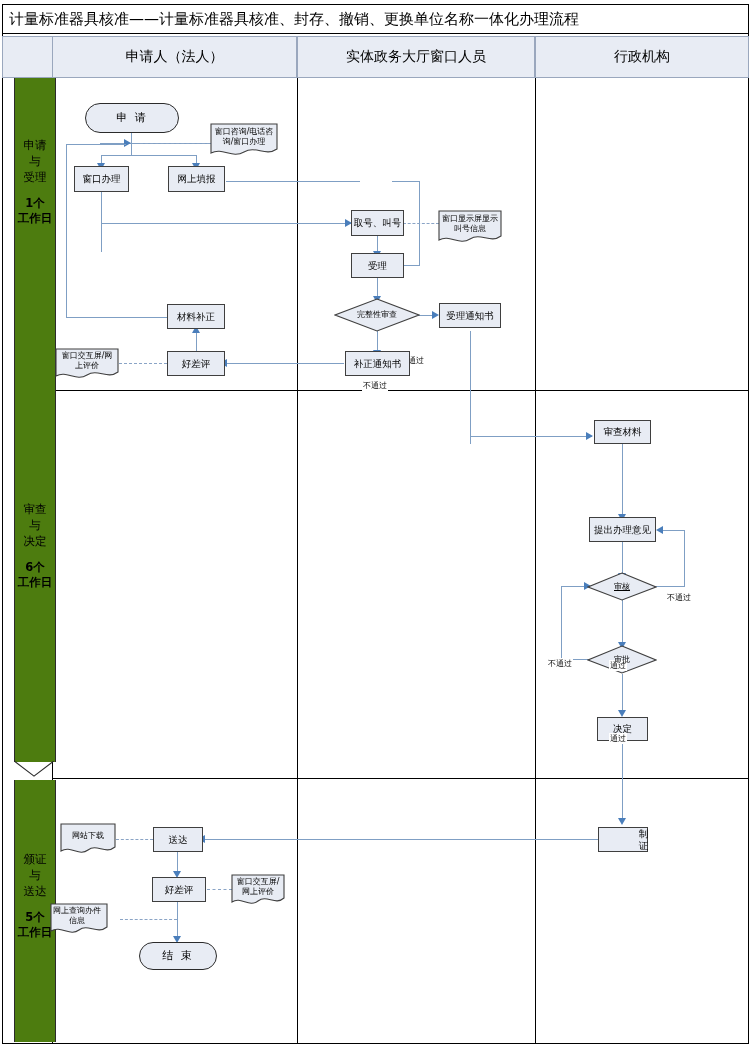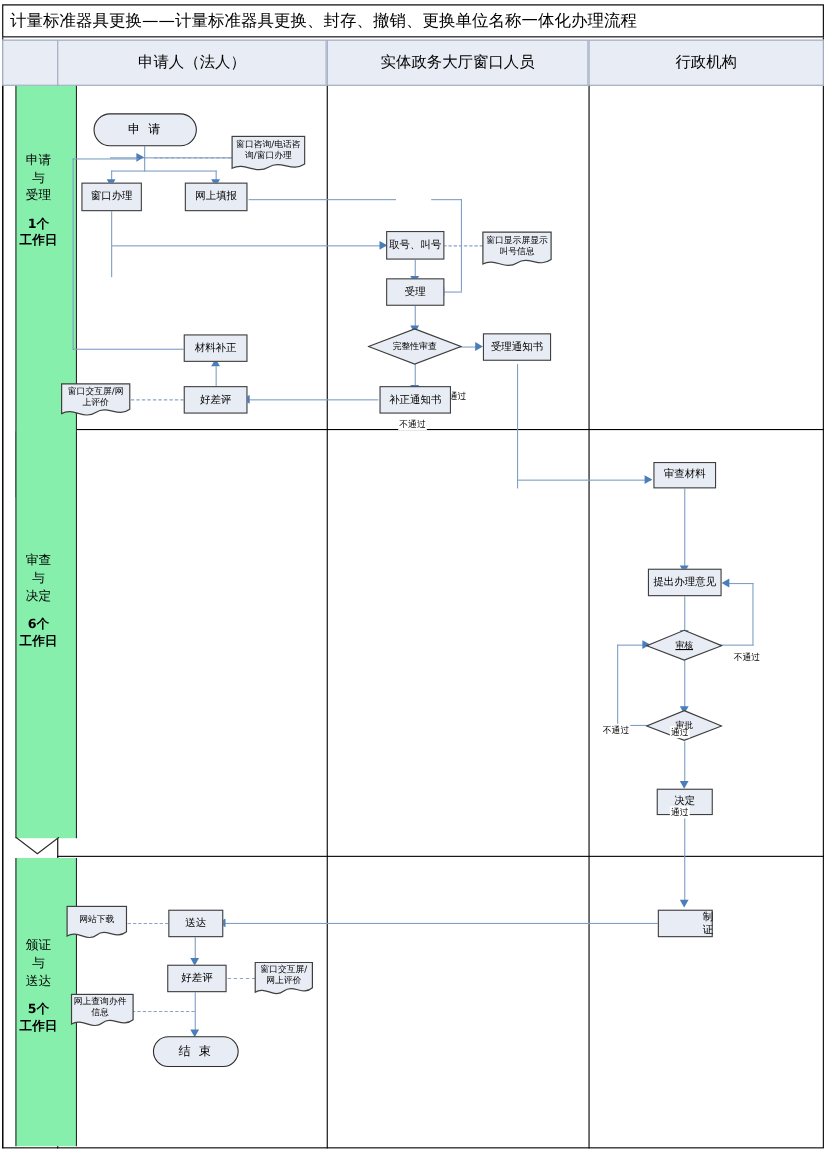--- a/index.html
+++ b/index.html
@@ -13,21 +13,21 @@
 
   
   .hdr{position:absolute;top:36px;height:42px;background:#e8ecf4;border:1px solid #9aa7bd;box-sizing:border-box;
        display:flex;align-items:center;justify-content:center;font-size:14px;color:#000;}
   .hdr-sidebar{left:2px;width:50px;border-right:none;}
   .hdr-c1{left:52px;width:245px;}
   .hdr-c2{left:297px;width:238px;}
   .hdr-c3{left:535px;width:214px;}
 
   
-  .phase{position:absolute;left:14px;width:56px;background:#86efac;border-left:1px solid #2b2b2b;border-right:1px solid #2b2b2b;box-sizing:border-box;}
+  .phase{position:absolute;left:14px;width:42px;background:#4d7c0f;border-left:1px solid #2b2b2b;border-right:1px solid #2b2b2b;box-sizing:border-box;}
   .phase .chev{position:absolute;left:-1px;bottom:-16px;width:40px;height:17px;overflow:hidden;}
   .phase .lbl{position:absolute;left:0;width:40px;text-align:center;font-size:11.5px;line-height:15px;color:#000;}
 
   
   .vline{position:absolute;width:1px;background:#000;}
   .hline{position:absolute;height:1px;background:#000;}
   .sidebar-left{position:absolute;left:2px;top:78px;width:1px;height:966px;background:#000;}
 
   
   .node{position:absolute;box-sizing:border-box;display:flex;align-items:center;justify-content:center;
@@ -56,21 +56,21 @@
   .arw-u{border-left:4.5px solid transparent;border-right:4.5px solid transparent;border-bottom:7px solid #4a7ebb;}
   .elbl{position:absolute;font-size:8px;color:#000;background:#fff;padding:0 1px;white-space:nowrap;margin-top:46px;}
 </style>
 </head>
 <body>
 
 <div id="page">
 
   <div class="frame"></div>
   <div class="title-bar">
-    <span>计量标准器具更换——计量标准器具更换、封存、撤销、更换单位名称一体化办理流程</span>
+    <span>计量标准器具核准——计量标准器具核准、封存、撤销、更换单位名称一体化办理流程</span>
   </div>
 
   <div class="hdr hdr-sidebar"></div>
   <div class="hdr hdr-c1">申请人（法人）</div>
   <div class="hdr hdr-c2">实体政务大厅窗口人员</div>
   <div class="hdr hdr-c3">行政机构</div>
 
   <div class="sidebar-left"></div>
   <div class="vline" style="left:52px;top:78px;height:966px;"></div>
   <div class="vline" style="left:297px;top:78px;height:966px;"></div>
@@ -284,21 +284,21 @@
   <div class="node proc" style="left:153px;top:827px;width:50px;height:25px;">送达</div>
   <div class="node proc" style="left:152px;top:877px;width:54px;height:25px;">好差评</div>
 
   <div class="note" style="left:231px;top:874px;width:54px;height:32px;">
     <svg width="54" height="32" viewBox="0 0 54 32">
       <path d="M1,1 L53,1 L53,24 C44,32 36,20 27,27 C18,34 10,22 1,28 Z" fill="#e8ecf4" stroke="#3f3f3f" stroke-width="1.1"></path>
     </svg>
     <div class="ntext">窗口交互屏/网上评价</div>
   </div>
 
-  <div class="note" style="left:64px;top:903px;width:54px;height:32px;">
+  <div class="note" style="left:50px;top:903px;width:54px;height:32px;">
     <svg width="58" height="32" viewBox="0 0 58 32">
       <path d="M1,1 L57,1 L57,24 C47,32 38,20 29,27 C20,34 11,22 1,28 Z" fill="#e8ecf4" stroke="#3f3f3f" stroke-width="1.1"></path>
     </svg>
     <div class="ntext">网上查询办件信息</div>
   </div>
 
   <div class="node term" style="left:139px;top:942px;width:78px;height:28px;">结 束</div>
 
   <div class="node proc" style="left:598px;top:827px;width:50px;height:25px;padding-left:41px;">制证</div>
 

